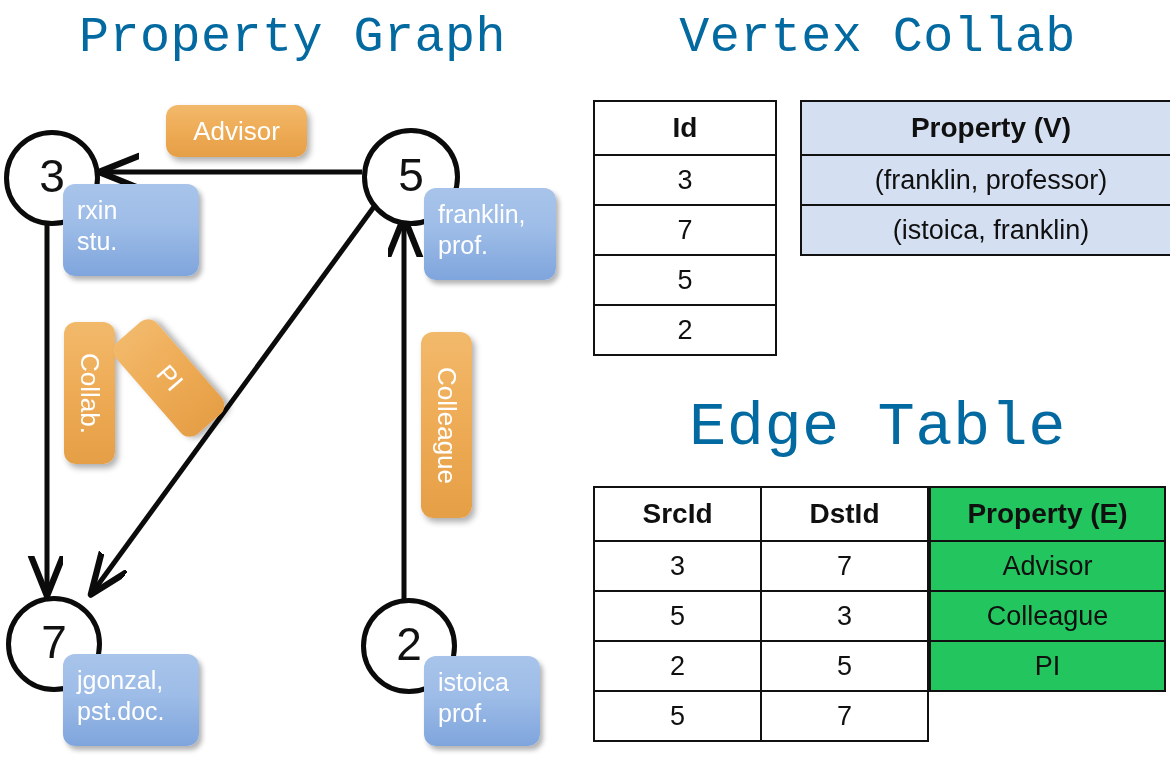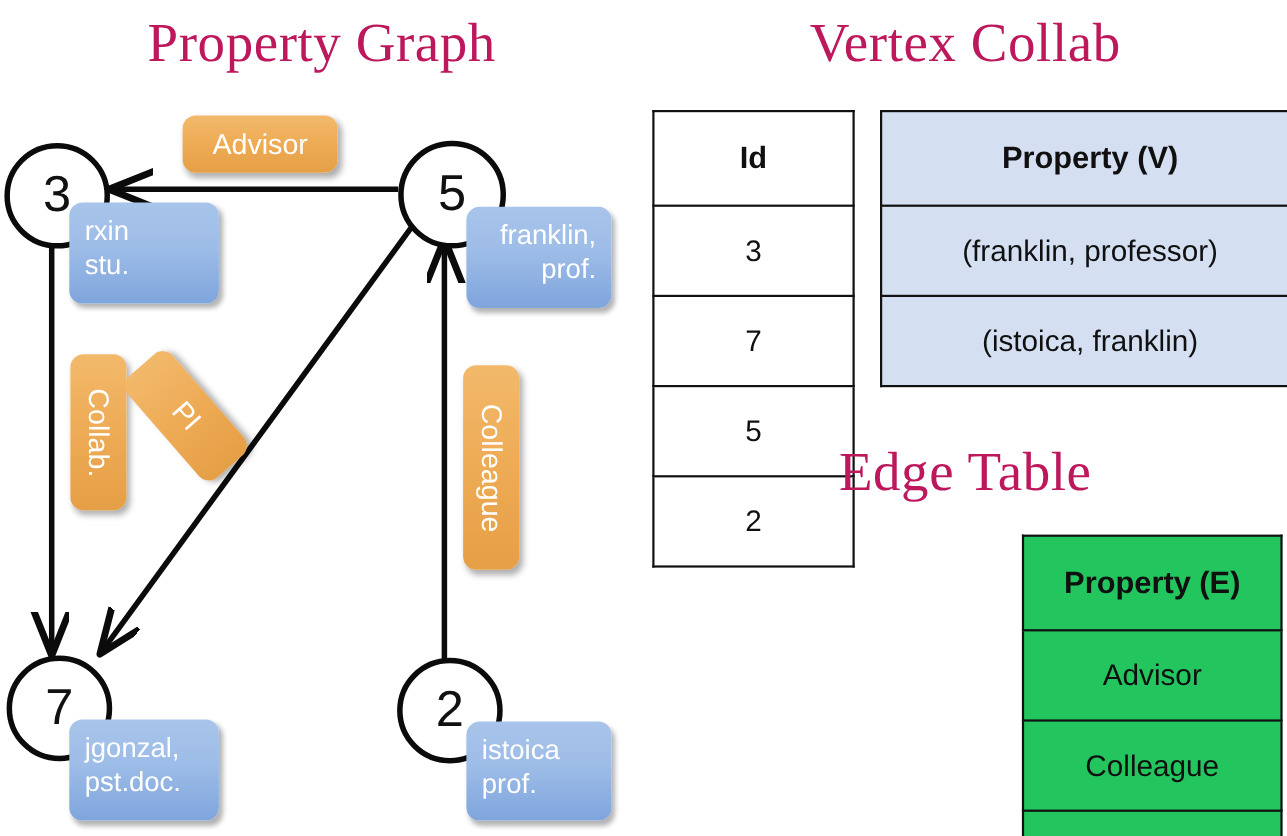--- a/index.html
+++ b/index.html
@@ -14,40 +14,40 @@
     overflow: hidden;
     font-family: "Liberation Sans", sans-serif;
     color: #1a1a1a;
   }
 
   
   .abs { position: absolute; }
 
   
   .heading {
-    font-family: Liberation Serif, serif;
+    font-family: Liberation Mono, monospace;
     font-weight: 300;
-    color: #be185d;
+    color: #0369a1;
     letter-spacing: 0.5px;
     white-space: nowrap;
     text-align: center;
   }
   #title-property-graph {
     left: 0px; top: 8px; width: 585px;
     font-size: 50px;
     line-height: 60px;
   }
   #title-vertex-table {
     left: 585px; top: 8px; width: 585px;
     font-size: 50px;
     line-height: 60px;
   }
   #title-edge-table {
     left: 585px; top: 398px; width: 585px;
-    font-size: 50px;
+    font-size: 62px;
     line-height: 60px;
   }
 
   
   #graph-panel {
     left: 0; top: 0; width: 585px; height: 760px;
   }
   #graph-svg {
     position: absolute;
     left: 0; top: 0;
@@ -112,21 +112,21 @@
     border-collapse: collapse;
     table-layout: fixed;
     background: #fff;
   }
   .tbl td, .tbl th {
     border: 2px solid #111111;
     text-align: center;
     font-weight: 400;
     font-size: 27px;
     color: #101010;
-    padding: 16px;
+    padding: 0;
     height: 48px;
     font-family: "Liberation Sans", sans-serif;
   }
   .tbl th {
     font-weight: 700;
     font-size: 28px;
     height: 52px;
   }
   .tbl.blue td, .tbl.blue th { background: #d4dff1; }
   .tbl.peach td, .tbl.peach th { background: #22c55e; }
@@ -182,31 +182,31 @@
   </div>
   <div class="vertex-node" style="left:361px; top:598px; width:86px; height:86px;">
     <span>2</span>
   </div>
 
   <div class="prop-box" style="left:63px; top:184px; width:136px; height:92px;">
     <div>rxin</div>
     <div>stu.</div>
   </div>
 
-  <div class="prop-box" style="left:424px; top:188px; width:132px; height:92px;text-align:right;">
+  <div class="prop-box" style="left:424px; top:188px; width:132px; height:92px;">
     <div>franklin,</div>
     <div>prof.</div>
   </div>
 
   <div class="prop-box" style="left:63px; top:654px; width:136px; height:92px;">
     <div>jgonzal,</div>
     <div>pst.doc.</div>
   </div>
 
-  <div class="prop-box" style="left:424px; top:656px; width:132px; height:90px;">
+  <div class="prop-box" style="left:424px; top:656px; width:116px; height:90px;">
     <div>istoica</div>
     <div>prof.</div>
   </div>
 </div>
 
 <div class="abs" style="left:585px; top:0; width:585px; height:390px;">
 
   <div class="heading abs" id="title-vertex-table" style="left:0; top:8px; width:585px;">Vertex Collab</div>
 
   <table class="tbl white" style="left:8px; top:100px; width:184px;">
@@ -241,20 +241,44 @@
       <td>(istoica, franklin)</td>
     </tr>
   </tbody>
     </table>
 </div>
 
 <div class="abs" style="left:585px; top:390px; width:585px; height:370px;">
 
   <div class="heading abs" id="title-edge-table" style="left:0; top:8px; width:585px;">Edge Table</div>
 
+  <table class="tbl white" style="left:8px; top:96px; width:330px;">
+    <tbody>
+        <tr>
+      <th style="width:165px;">SrcId</th>
+      <th style="width:165px;">DstId</th>
+    </tr>
+    <tr>
+      <td>3</td>
+      <td>7</td>
+    </tr>
+    <tr>
+      <td>5</td>
+      <td>3</td>
+    </tr>
+    <tr>
+      <td>2</td>
+      <td>5</td>
+    </tr>
+    <tr>
+      <td>5</td>
+      <td>7</td>
+    </tr>
+  </tbody>
+    </table>
 
   <table class="tbl peach" style="left:344px; top:96px; width:237px;">
     <tbody>
         <tr>
       <th>Property (E)</th>
     </tr>
     <tr>
       <td>Advisor</td>
     </tr>
     <tr>

